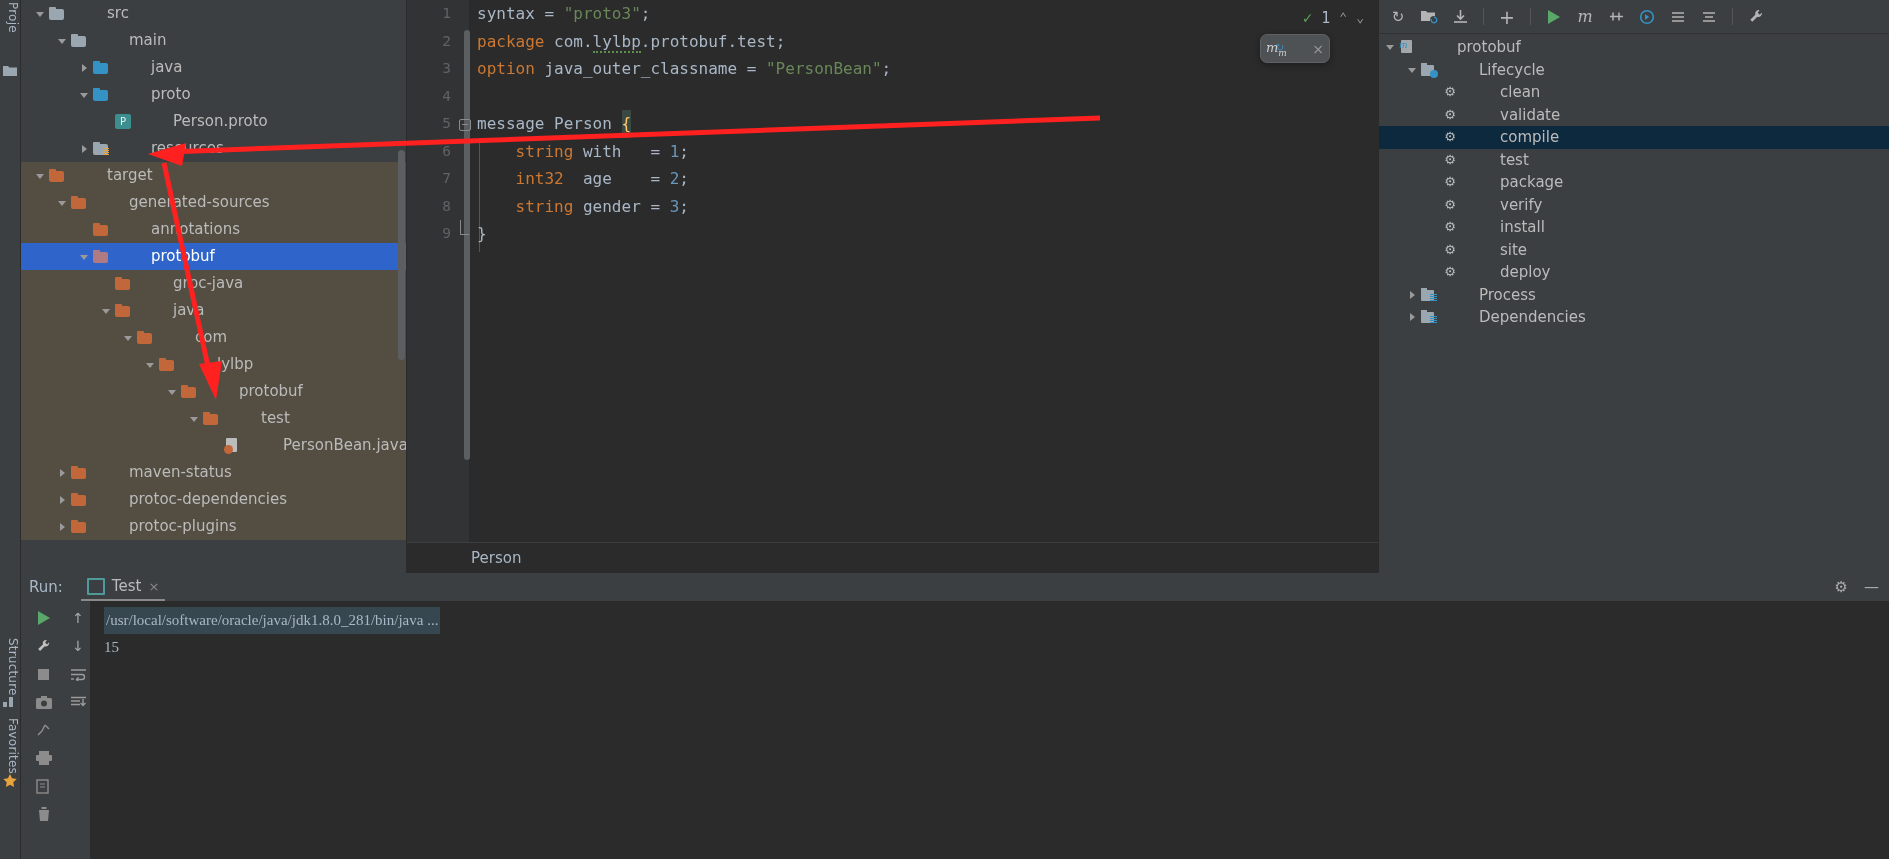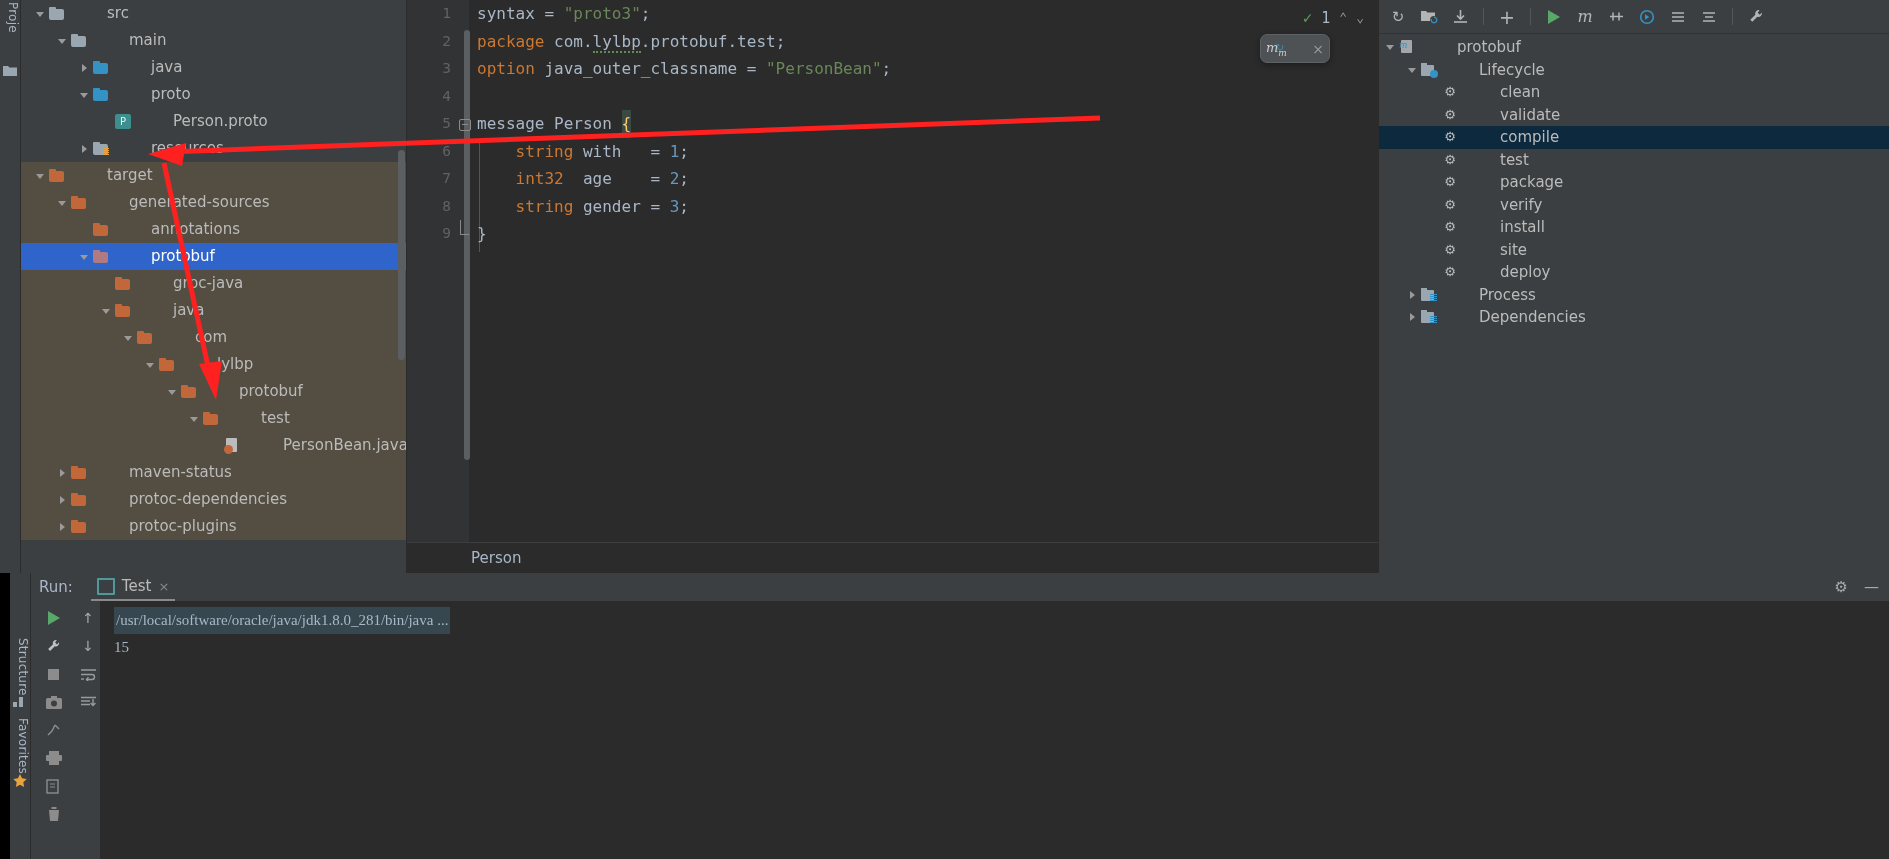--- a/index.html
+++ b/index.html
@@ -208,21 +208,21 @@
   .lcico .fb{position:absolute;left:0;top:2px;width:13px;height:11px;background:#9aa7b0;border-radius:1px;}
   .lcico .ft{position:absolute;left:0;top:0;width:6px;height:4px;background:#9aa7b0;}
   .lcico::after{content:"";position:absolute;right:-1px;bottom:-1px;width:8px;height:8px;border-radius:50%;background:#3592c4;}
   .plugico{width:16px;height:14px;flex:none;margin-right:6px;position:relative;}
   .plugico .fb{position:absolute;left:0;top:2px;width:13px;height:11px;background:#9aa7b0;border-radius:1px;}
   .plugico .ft{position:absolute;left:0;top:0;width:6px;height:4px;background:#9aa7b0;}
   .plugico::after{content:"";position:absolute;right:0px;bottom:0px;width:7px;height:8px;
      background:repeating-linear-gradient(to bottom,#3592c4 0 1px,transparent 1px 2px);}
 
   
-  .bottom{flex:1;display:flex;background:#000000;min-height:0;padding-left:10px;}
+  .bottom{flex:1;display:flex;background:#3b82f6;min-height:0;}
   .bstrip{
     width:20px;flex:none;background:#3c3f41;position:relative;border-right:1px solid #2b2b2b;
   }
   .runwrap{flex:1;display:flex;flex-direction:column;min-width:0;}
   .runhdr{
     height:28px;flex:none;display:flex;align-items:center;
     padding-left:8px;background:#3c3f41;position:relative;
   }
   .runlabel{font-size:15px;color:#a9b7c6;margin-right:18px;}
   .runtab{

